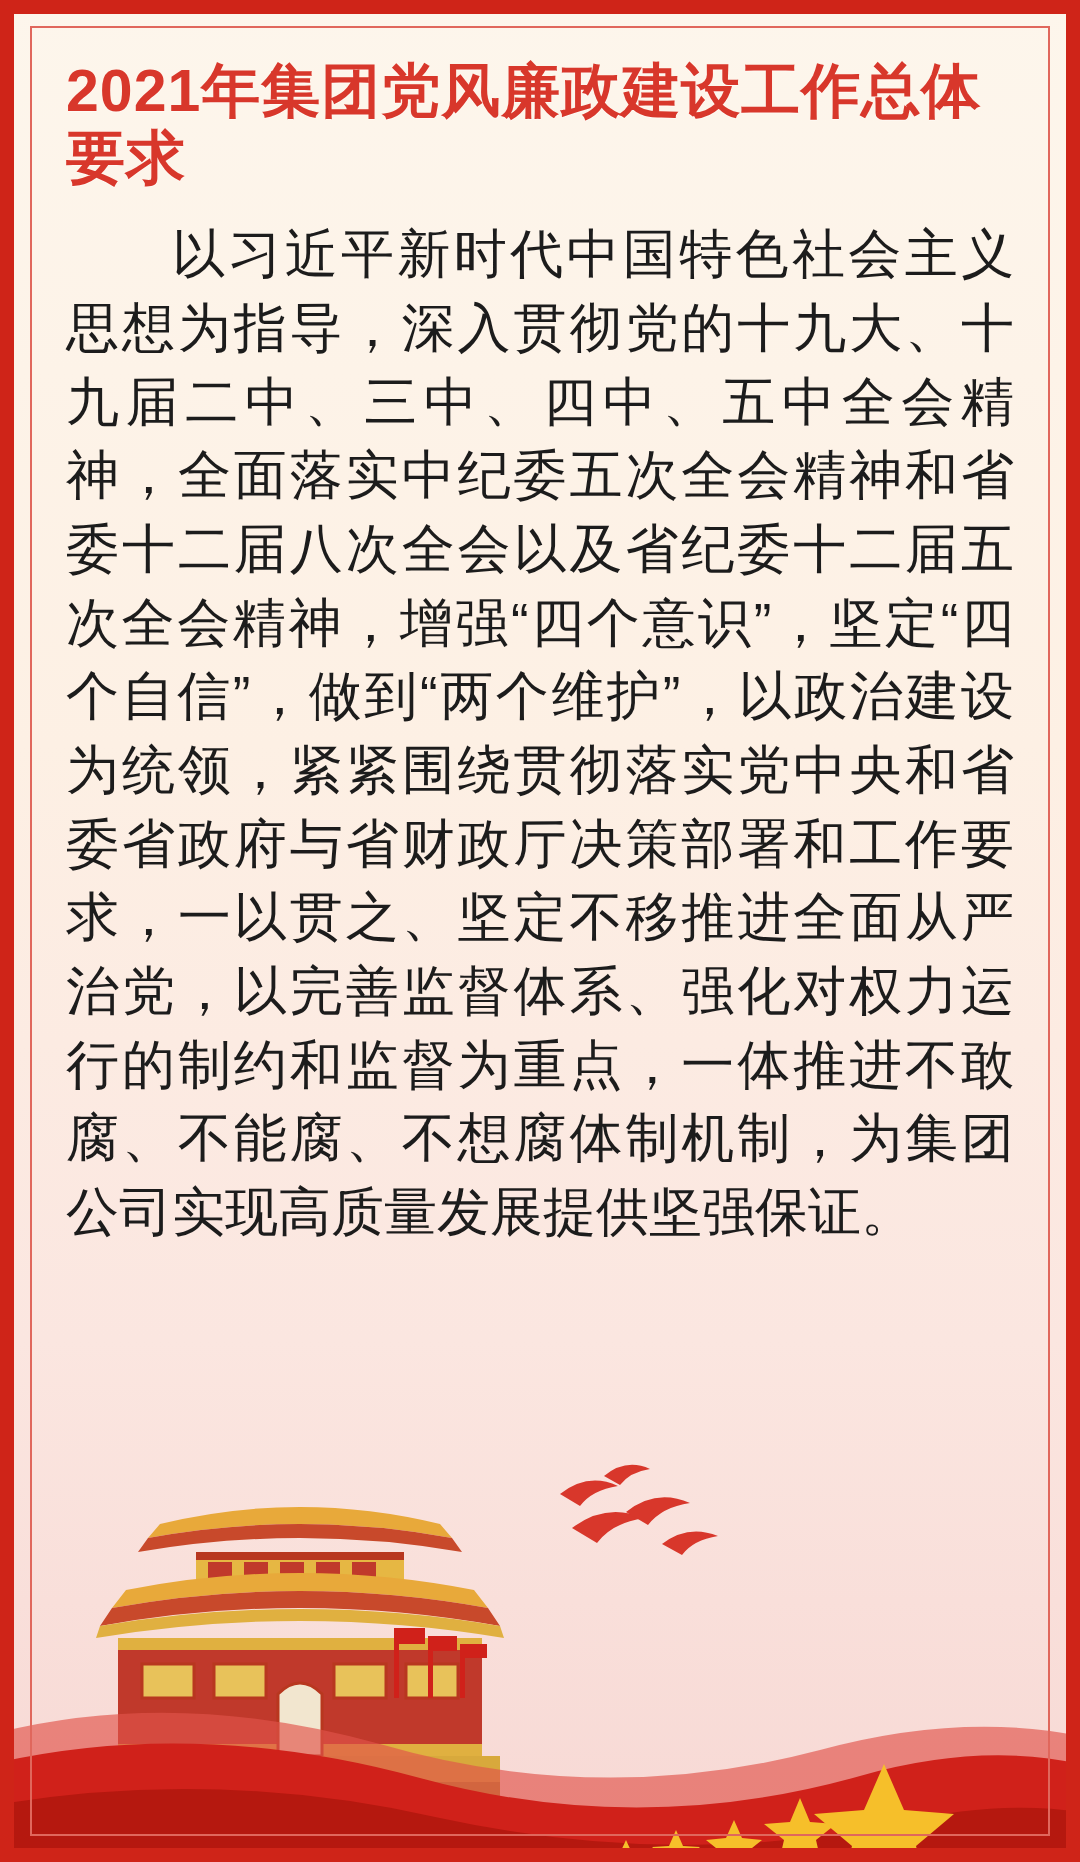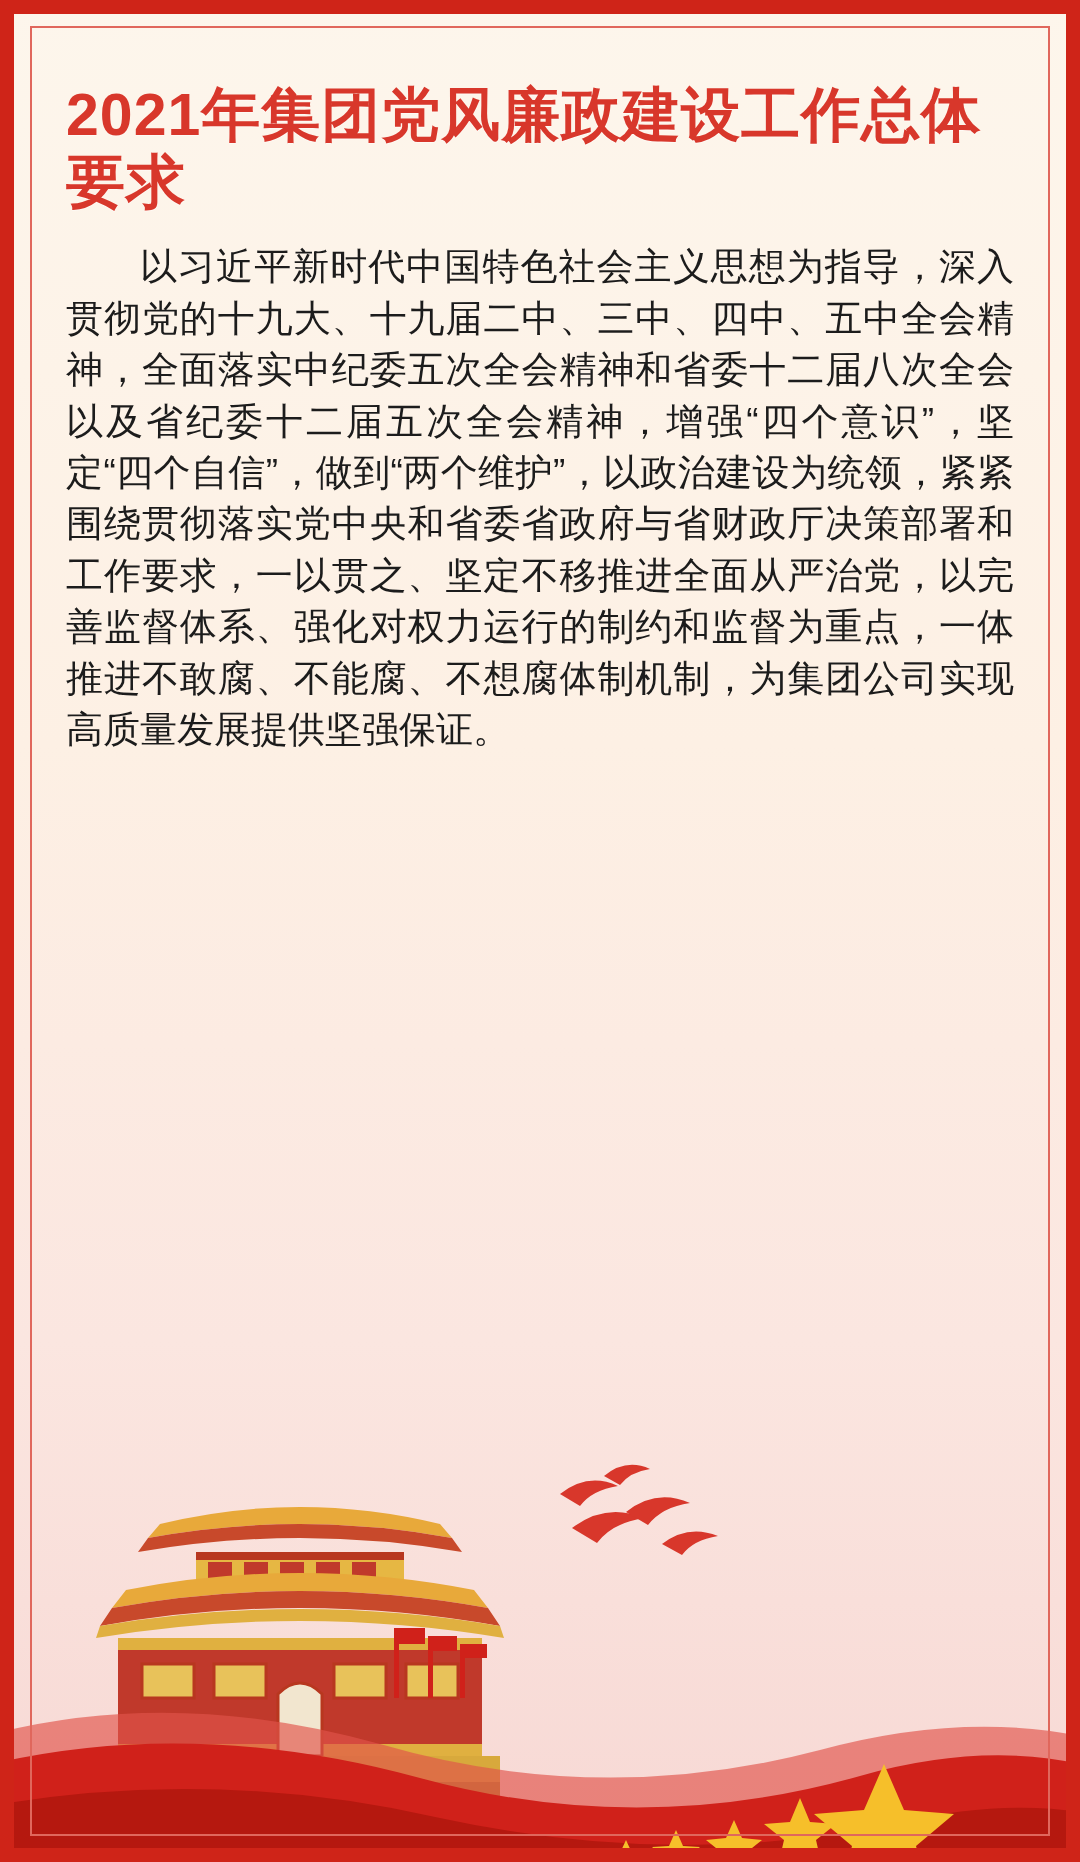--- a/index.html
+++ b/index.html
@@ -35,36 +35,36 @@
     left: 30px; top: 26px; right: 30px; bottom: 26px;
     border: 2px solid #e0675c;
     box-sizing: border-box;
     pointer-events: none;
     z-index: 39;
   }
 
   .content {
     position: relative;
     z-index: 10;
-    padding: 82px 66px 0 66px;
+    padding: 58px 66px 0 66px;
   }
 
   .poster-title {
     color: #d8372b;
     font-size: 59px;
     line-height: 1.13;
     font-weight: bold;
     letter-spacing: 1px;
     margin: 0 0 26px 0;
     text-shadow: 0 1px 0 rgba(255,255,255,0.5);
   }
 
   .poster-body {
     color: #1c1c1c;
-    font-size: 37px;
+    font-size: 53px;
     line-height: 1.39;
     text-align: justify;
     text-justify: inter-ideograph;
     text-indent: 2em;
     font-weight: 500;
     margin: 0;
     letter-spacing: 0px;
   }
 
   

